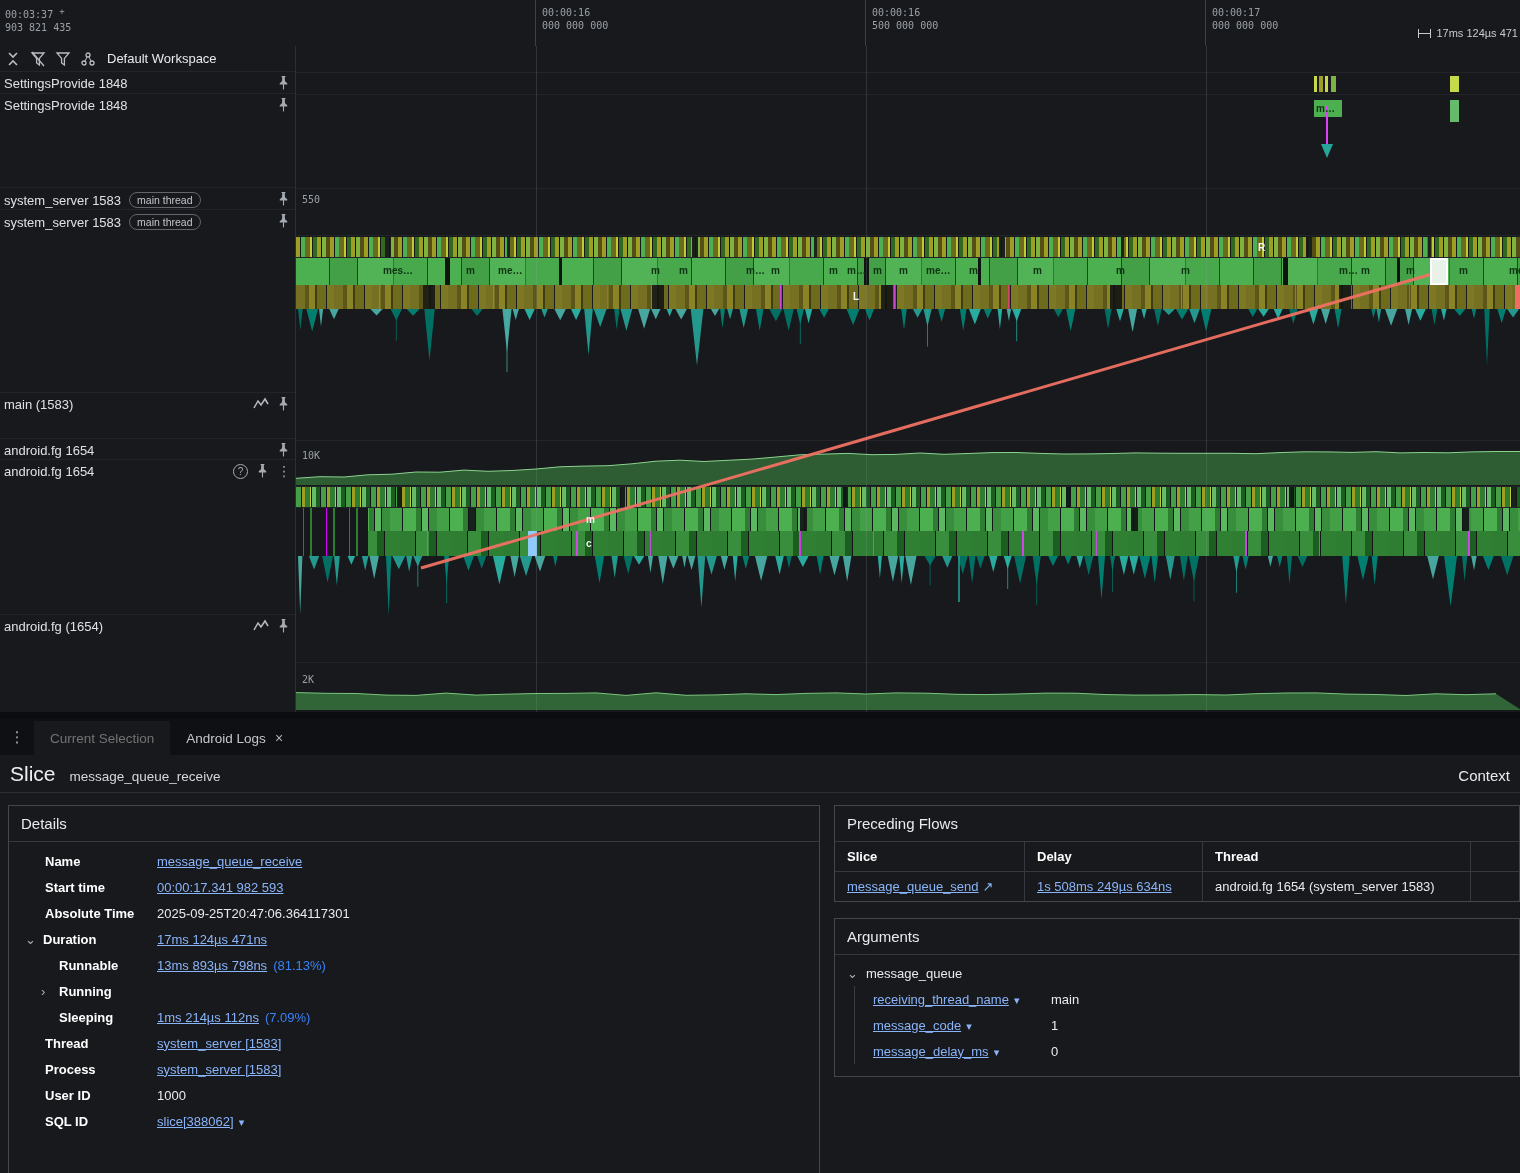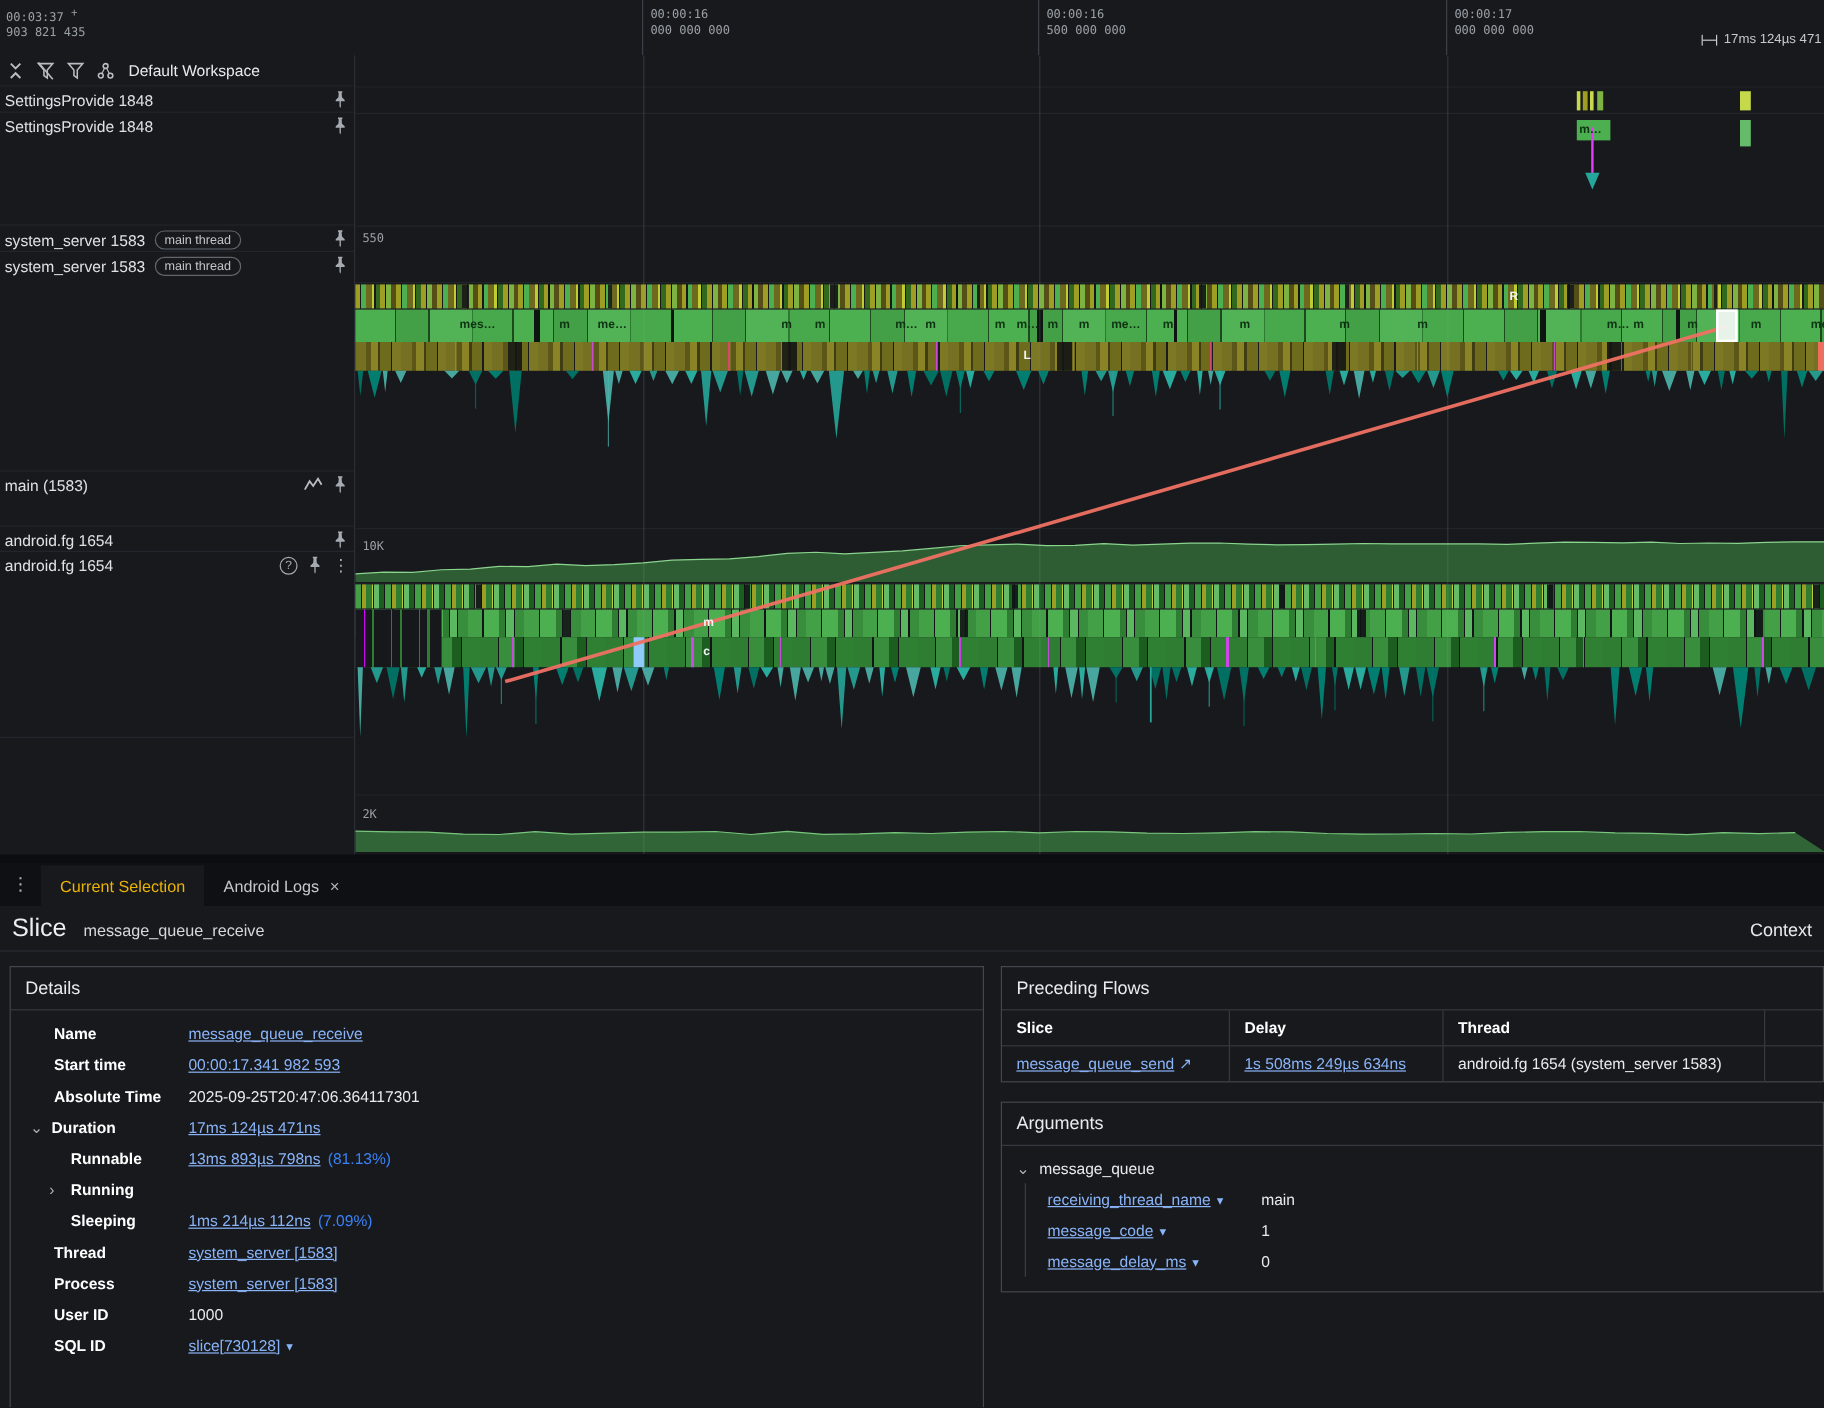--- a/index.html
+++ b/index.html
@@ -77,21 +77,21 @@
     background:rgba(244,248,244,.92); border:2px solid #ffffff; }
 
   
   .bottom { position:absolute; top:712px; left:0; width:1520px; height:461px; background:#17191d; }
   .handle { height:7px; background:#0b0d10; }
   .tabbar { height:36px; background:#0e1013; display:flex; align-items:flex-end; }
   .tab-kebab { width:34px; height:36px; display:flex; align-items:center; justify-content:center;
     color:#aeb2b8; font-size:15px; cursor:pointer; }
   .tab { height:34px; display:flex; align-items:center; gap:9px; padding:0 16px; font-size:13.5px;
     color:#c4c7cc; cursor:pointer; }
-  .tab.active { background:#17191d; color:#eab308; }
+  .tab.active { background:#17191d; color:#737373; }
   .tab .x { color:#aeb2b8; font-size:14px; cursor:pointer; }
   .slice-hdr { height:38px; display:flex; align-items:baseline; padding:0 10px; border-bottom:1px solid #2b2e35; }
   .slice-hdr .kind { font-size:21px; color:#eceef0; line-height:38px; }
   .slice-hdr .sname { font-size:13.5px; color:#d5d8dc; margin-left:14px; }
   .slice-hdr .right { margin-left:auto; font-size:15px; color:#e8eaed; cursor:pointer; }
   .content { display:flex; gap:14px; padding:12px 0 0 8px; height:380px; overflow:hidden; }
   .card { border:1px solid #43464d; background:#17191d; }
   .card-h { padding:9px 12px; font-size:15px; color:#e8eaed; border-bottom:1px solid #36393f; }
   .left-card { width:812px; flex:none; height:400px; }
   .right-col { flex:1; min-width:0; display:flex; flex-direction:column; gap:16px; }
@@ -507,20 +507,35 @@
           <span class="helpc">?</span>
           <span class="ticon">
               <svg width="15" height="16" viewBox="0 0 16 17">
                 <path d="M6 1h4v1l-.7.6.3 3.9L12 8.8V10H8.6v4.6L8 16l-.6-1.4V10H4V8.8l2.4-2.3.3-3.9L6 2z" fill="#a6abb2"></path>
               </svg>
             </span>
           <span class="kebab">⋮</span>
         </div>
       </div>
 
+      <div class="track" style="height:50px;border-bottom:none">
+        <div class="lbl">android.fg (1654)</div>
+        <div class="ticons">
+          <span class="ticon">
+              <svg width="16" height="14">
+                <polyline points="1,11 5,4 8,8 12,2 15,7" fill="none" stroke="#b9bdc3" stroke-width="1.5"></polyline>
+              </svg>
+            </span>
+          <span class="ticon">
+              <svg width="15" height="16" viewBox="0 0 16 17">
+                <path d="M6 1h4v1l-.7.6.3 3.9L12 8.8V10H8.6v4.6L8 16l-.6-1.4V10H4V8.8l2.4-2.3.3-3.9L6 2z" fill="#a6abb2"></path>
+              </svg>
+            </span>
+        </div>
+      </div>
     </div>
   </div>
 
   <div class="bottom">
     <div class="handle"></div>
     <div class="tabbar">
       <div class="tab-kebab">⋮</div>
       <div class="tab active">
         <span>Current Selection</span>
       </div>
@@ -580,21 +595,21 @@
           <div class="drow">
             <div class="dlbl">Process</div>
             <div class="dval"><span class="lnk">system_server [1583]</span></div>
           </div>
           <div class="drow">
             <div class="dlbl">User ID</div>
             <div class="dval">1000</div>
           </div>
           <div class="drow">
             <div class="dlbl">SQL ID</div>
-            <div class="dval"><span class="lnk">slice[730128]</span><span class="caret">▾</span></div>
+            <div class="dval"><span class="lnk">slice[388062]</span><span class="caret">▾</span></div>
           </div>
         </div>
       </div>
 
       <div class="right-col">
         <div class="card">
           <div class="card-h">Preceding Flows</div>
           <div class="flow-grid fhead">
             <div class="fcell">Slice</div>
             <div class="fcell">Delay</div>

